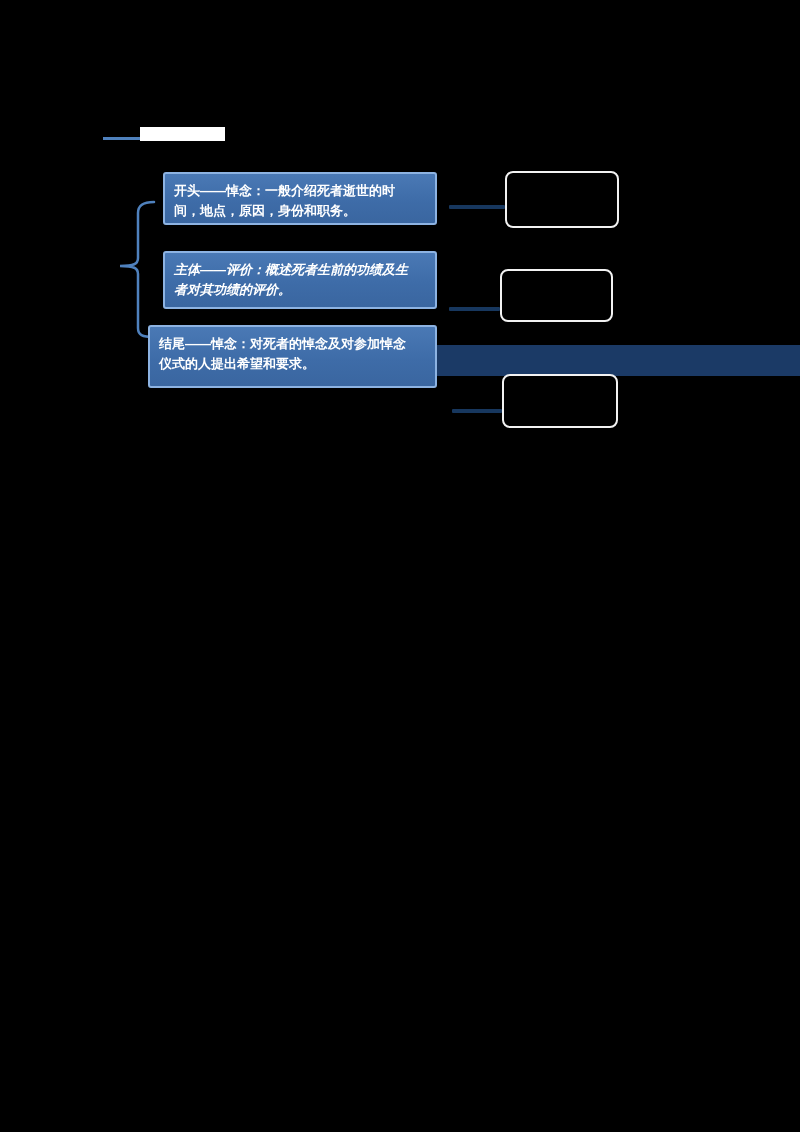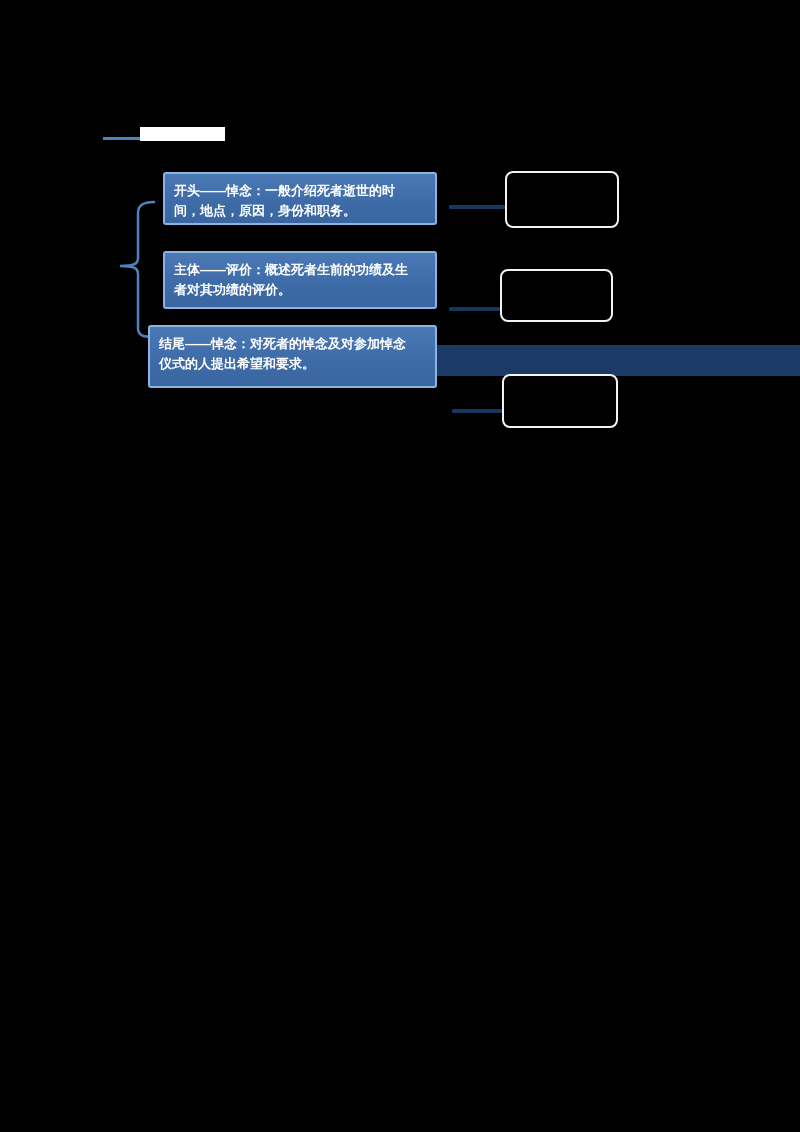--- a/index.html
+++ b/index.html
@@ -27,21 +27,21 @@
     border-radius:3px;
     color:#ffffff;
     font-weight:bold;
     font-size:13px;
     line-height:1.55;
     padding:7px 26px 6px 9px;
     box-sizing:border-box;
     z-index:3;
   }
   .node-1{left:163px;top:172px;width:274px;height:53px;}
-  .node-2{left:163px;top:251px;width:274px;height:58px;}
+  .node-2{left:163px;top:251px;width:274px;height:58px;font-style:italic;}
   .node-3{left:148px;top:325px;width:289px;height:63px;}
   
   .band{
     left:430px;top:345px;width:370px;height:31px;
     background:#1b3a66;
     z-index:1;
   }
   
   .connector{
     height:4px;background:#17375e;z-index:2;border-radius:1px;

